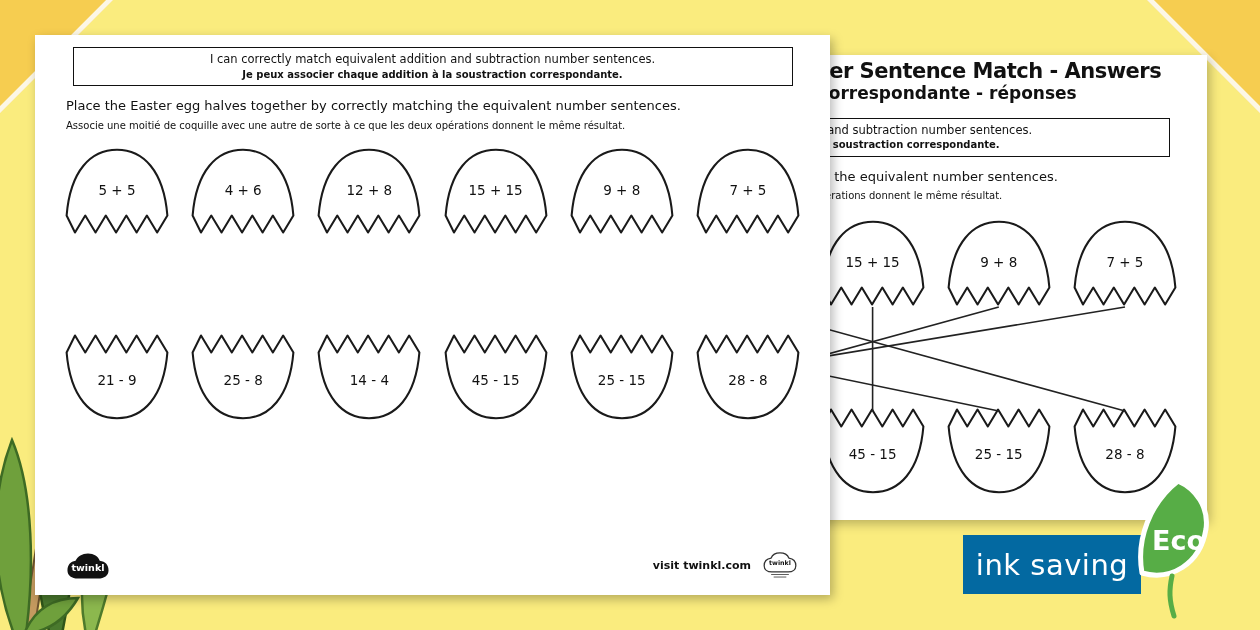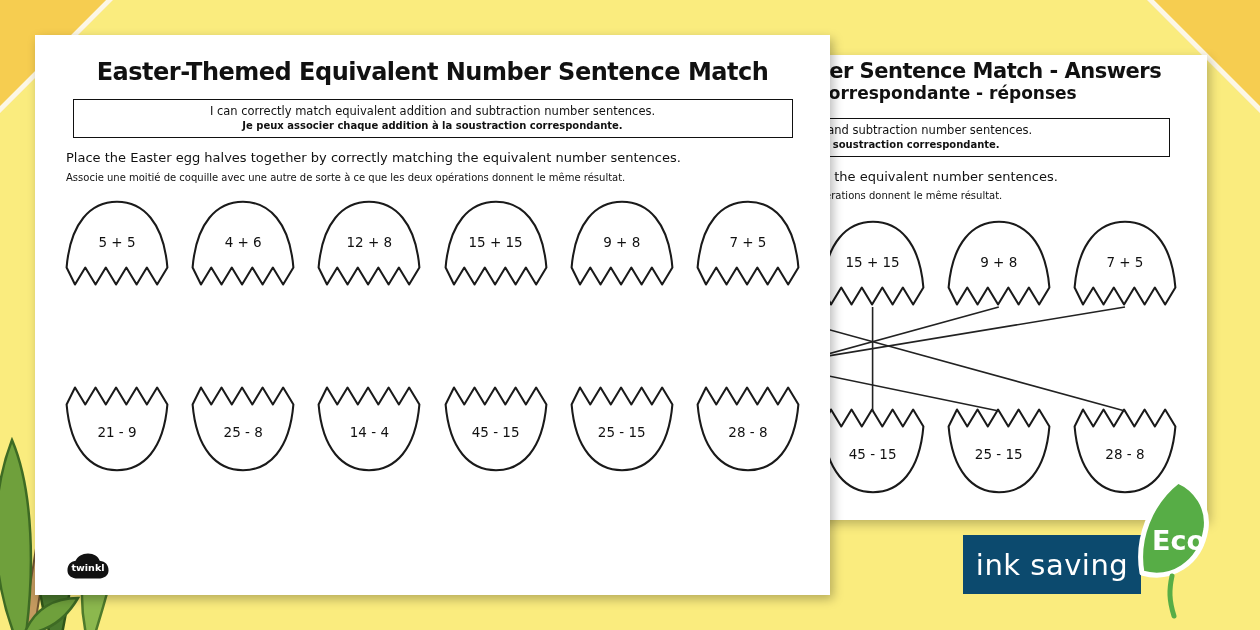--- a/index.html
+++ b/index.html
@@ -50,21 +50,21 @@
   .egg-label.in-bottom{top:44px;}
 
   #answer-lines{position:absolute;left:0;top:0;width:795px;height:465px;pointer-events:none;}
 
   .page-footer{position:absolute;left:31px;right:31px;bottom:14px;display:flex;
     justify-content:space-between;align-items:flex-start;}
   .footer-right{display:flex;align-items:center;gap:10px;}
   .visit-text{font-size:11px;font-weight:bold;}
 
   
-  .eco-banner{position:absolute;left:963px;top:535px;width:178px;height:59px;background:#0c4a6e;
+  .eco-banner{position:absolute;left:963px;top:535px;width:178px;height:59px;background:#0369a1;
     z-index:5;display:flex;align-items:center;justify-content:center;}
   .eco-banner-label{color:#fff;font-size:29px;letter-spacing:.5px;}
   .eco-leaf{position:absolute;left:1126px;top:476px;z-index:6;}
 </style>
 </head>
 <body style="background: rgb(250, 236, 126);">
 
 <svg width="0" height="0" style="position:absolute" aria-hidden="true">
   <defs>
     <path id="egg-top-path" d="M6,74 C10,26 32,4 60,4 C88,4 110,26 114,74 L103,92 L92,74 L81,92 L70,74 L59,92 L48,74 L37,92 L26,74 L15,92 Z" fill="#fff" stroke="#1a1a1a" stroke-width="2.2" stroke-linejoin="round"></path>
@@ -177,21 +177,20 @@
       <line x1="82" y1="252" x2="586.8" y2="356" stroke="#222" stroke-width="1.6"></line>
       <line x1="208.2" y1="252" x2="334.4" y2="356" stroke="#222" stroke-width="1.6"></line>
       <line x1="334.4" y1="252" x2="713" y2="356" stroke="#222" stroke-width="1.6"></line>
       <line x1="460.6" y1="252" x2="460.6" y2="356" stroke="#222" stroke-width="1.6"></line>
       <line x1="586.8" y1="252" x2="208.2" y2="356" stroke="#222" stroke-width="1.6"></line>
       <line x1="713" y1="252" x2="82" y2="356" stroke="#222" stroke-width="1.6"></line>
     </svg>
 </div>
 
 <div class="page front">
-  <div class="page-title">Easter-Themed Equivalent Number Sentence Match</div>
 
   <div class="i-can-box">
     <div class="i-can-en">I can correctly match equivalent addition and subtraction number sentences.</div>
     <div class="i-can-fr">Je peux associer chaque addition à la soustraction correspondante.</div>
   </div>
 
   <div class="instruction-en">Place the Easter egg halves together by correctly matching the equivalent number sentences.</div>
   <div class="instruction-fr">Associe une moitié de coquille avec une autre de sorte à ce que les deux opérations donnent le même résultat.</div>
 
   <div class="egg-row top-row">
@@ -270,20 +269,28 @@
         </svg>
         <span class="egg-label in-bottom">28 - 8</span>
       </div>
   </div>
 
   <div class="page-footer">
     <svg width="44" height="30" viewBox="0 0 60 40">
       <path d="M30,3 C38,3 44,7 46,13 C54,14 58,19 58,26 C58,33 52,37 44,37 L16,37 C8,37 2,33 2,26 C2,19 6,14 13,13 C16,7 22,3 30,3 Z" fill="#111"></path>
       <text x="30" y="27" text-anchor="middle" font-size="13" font-weight="bold" fill="#fff">twinkl</text>
     </svg>
+    <div class="footer-right">
+      <span class="visit-text">visit twinkl.com</span>
+      <svg width="38" height="28" viewBox="0 0 60 44">
+        <path d="M30,3 C37,3 42,6 44,11 C51,12 55,17 55,23 C55,29 50,33 43,33 L17,33 C10,33 5,29 5,23 C5,17 9,12 16,11 C18,6 23,3 30,3 Z" fill="#fff" stroke="#333" stroke-width="2"></path>
+        <text x="30" y="22" text-anchor="middle" font-size="10" font-weight="bold" fill="#111">twinkl</text>
+        <path d="M16,37 h28 M20,41 h20" stroke="#555" stroke-width="1.5"></path>
+      </svg>
+    </div>
   </div>
 </div>
 
 <div class="eco-banner">
   <span class="eco-banner-label">ink saving</span>
 </div>
 <svg class="eco-leaf" width="95" height="145" viewBox="0 0 95 145">
   <path d="M52,5 C24,27 10,63 16,97 C44,105 74,89 80,53 C83,31 70,13 52,5 Z" fill="#57AD46" stroke="#fff" stroke-width="5" stroke-linejoin="round"></path>
   <path d="M46,100 C43,114 43,124 48,140" stroke="#57AD46" stroke-width="5" fill="none" stroke-linecap="round"></path>
   <text x="26" y="74" font-size="27" font-weight="bold" fill="#fff">Eco</text>

